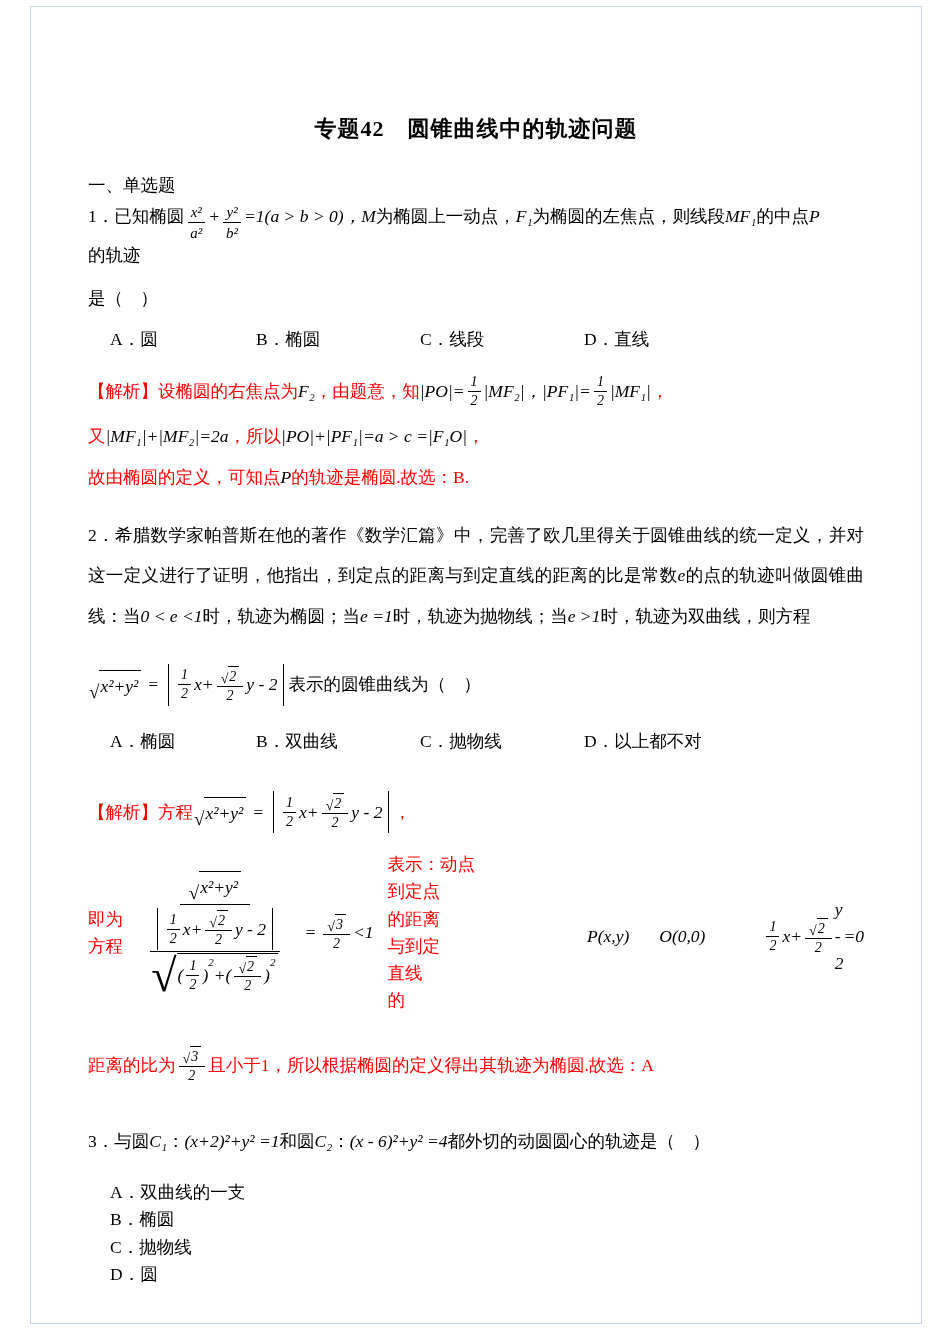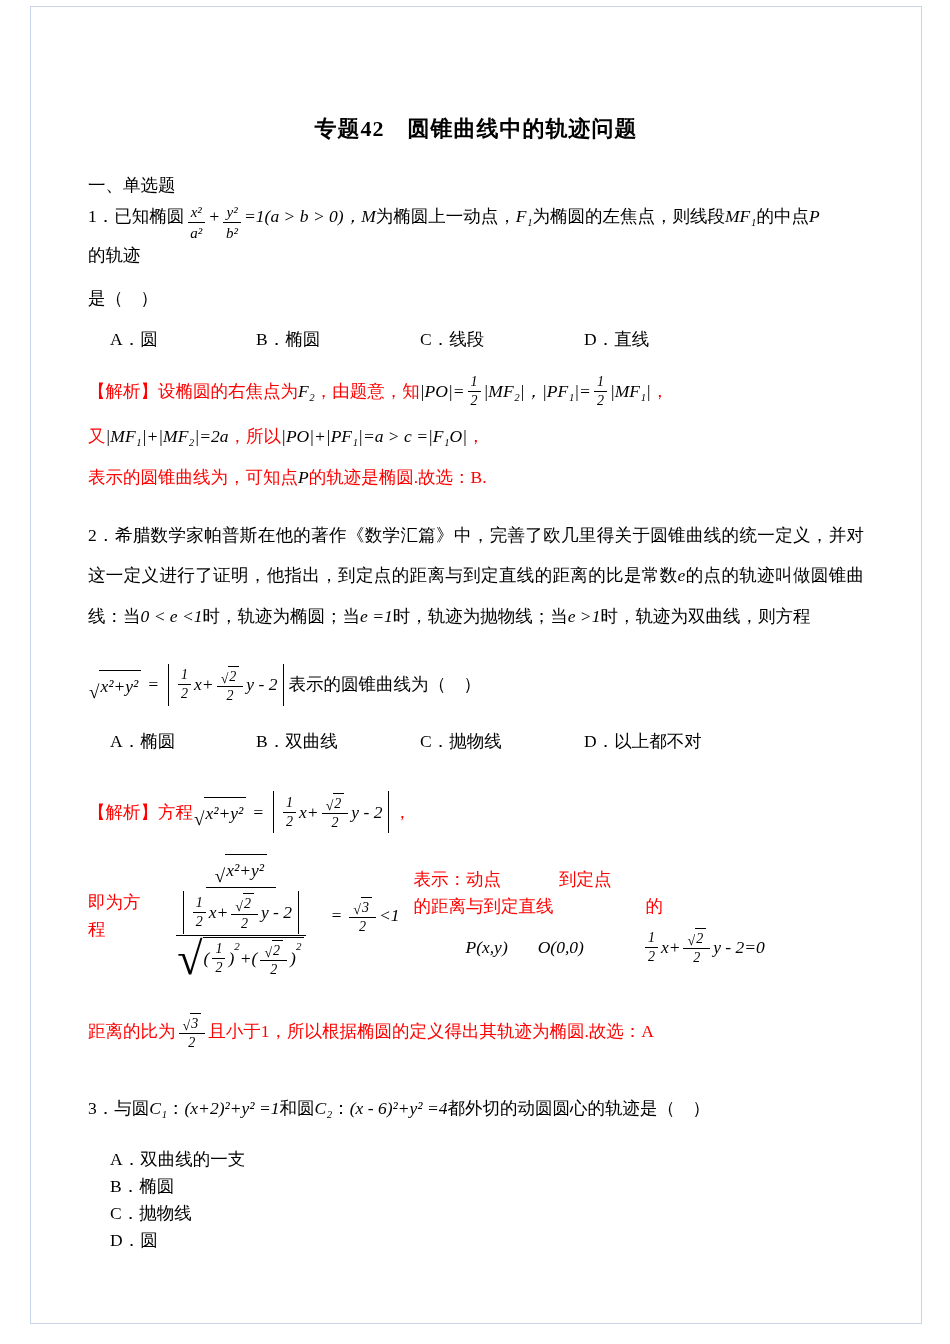--- a/index.html
+++ b/index.html
@@ -35,21 +35,21 @@
   .rad { display:inline-block; line-height:0.85; font-style:normal; font-size:19px; }
   .rad.sm { font-size:14px; }
   .rad.big { font-size:46px; line-height:0.8; }
   .vin { display:inline-flex; align-items:center; border-top:1.4px solid currentColor; padding:2px 3px 0 1px; }
   .abs { display:inline-flex; align-items:center; border-left:1.2px solid currentColor; border-right:1.2px solid currentColor; padding:2px 6px; margin:0 4px; }
   .mrow { display:inline-flex; align-items:center; }
   .mrow sup, .vin sup, .abs sup { align-self:flex-start; font-size:11px; line-height:1; margin-top:1px; }
   .mathline { display:flex; align-items:center; margin:22px 0 0 0; }
   .sol-line { display:flex; align-items:center; margin:14px 0 0 0; flex-wrap:wrap; }
   .gap-s { margin-right:28px; } .gap-m { margin-right:58px; } .gap-l { margin-right:92px; }
-  .stack { display:inline-flex; flex-direction:column; margin-left:14px; }
+  .stack { display:inline-flex; flex-direction:row; margin-left:14px; }
   .stack .line2 { margin-top:8px; display:flex; align-items:center; }
   .bigwrap { display:flex; align-items:center; margin:18px 0 0 0; }
   .frac.bignest > .num, .frac.bignest > .den { padding:3px 8px; }
 </style>
 </head>
 <body>
 
 <div class="page-border"></div>
 
 <div class="content">
@@ -109,21 +109,21 @@
     <span class="r">，</span>
   </div>
   <div class="sol-line">
     <span class="r">又</span>
     <span class="m">|MF₁|+|MF₂|=2a</span>
     <span class="r">，所以</span>
     <span class="m">|PO|+|PF₁|=a &gt; c =|F₁O|</span>
     <span class="r">，</span>
   </div>
   <div class="sol-line">
-    <span class="r">表示的圆锥曲线为，可知点</span>
+    <span class="r">故由椭圆的定义，可知点</span>
     <span class="m">P</span>
     <span class="r">的轨迹是椭圆.故选：B.</span>
   </div>
 
   <p class="para">
     <span>2．希腊数学家帕普斯在他的著作《数学汇篇》中，完善了欧几里得关于圆锥曲线的统一定义，并对这一定义进行了证明，他指出，到定点的距离与到定直线的距离的比是常数</span><span class="m">e</span><span>的点的轨迹叫做圆锥曲线：当</span><span class="m">0 &lt; e &lt;1</span><span>时，轨迹为椭圆；当</span><span class="m">e =1</span><span>时，轨迹为抛物线；当</span><span class="m">e &gt;1</span><span>时，轨迹为双曲线，则方程</span>
   </p>
 
   <div class="mathline" style="margin-top:28px;">
     <span class="sqrt">

